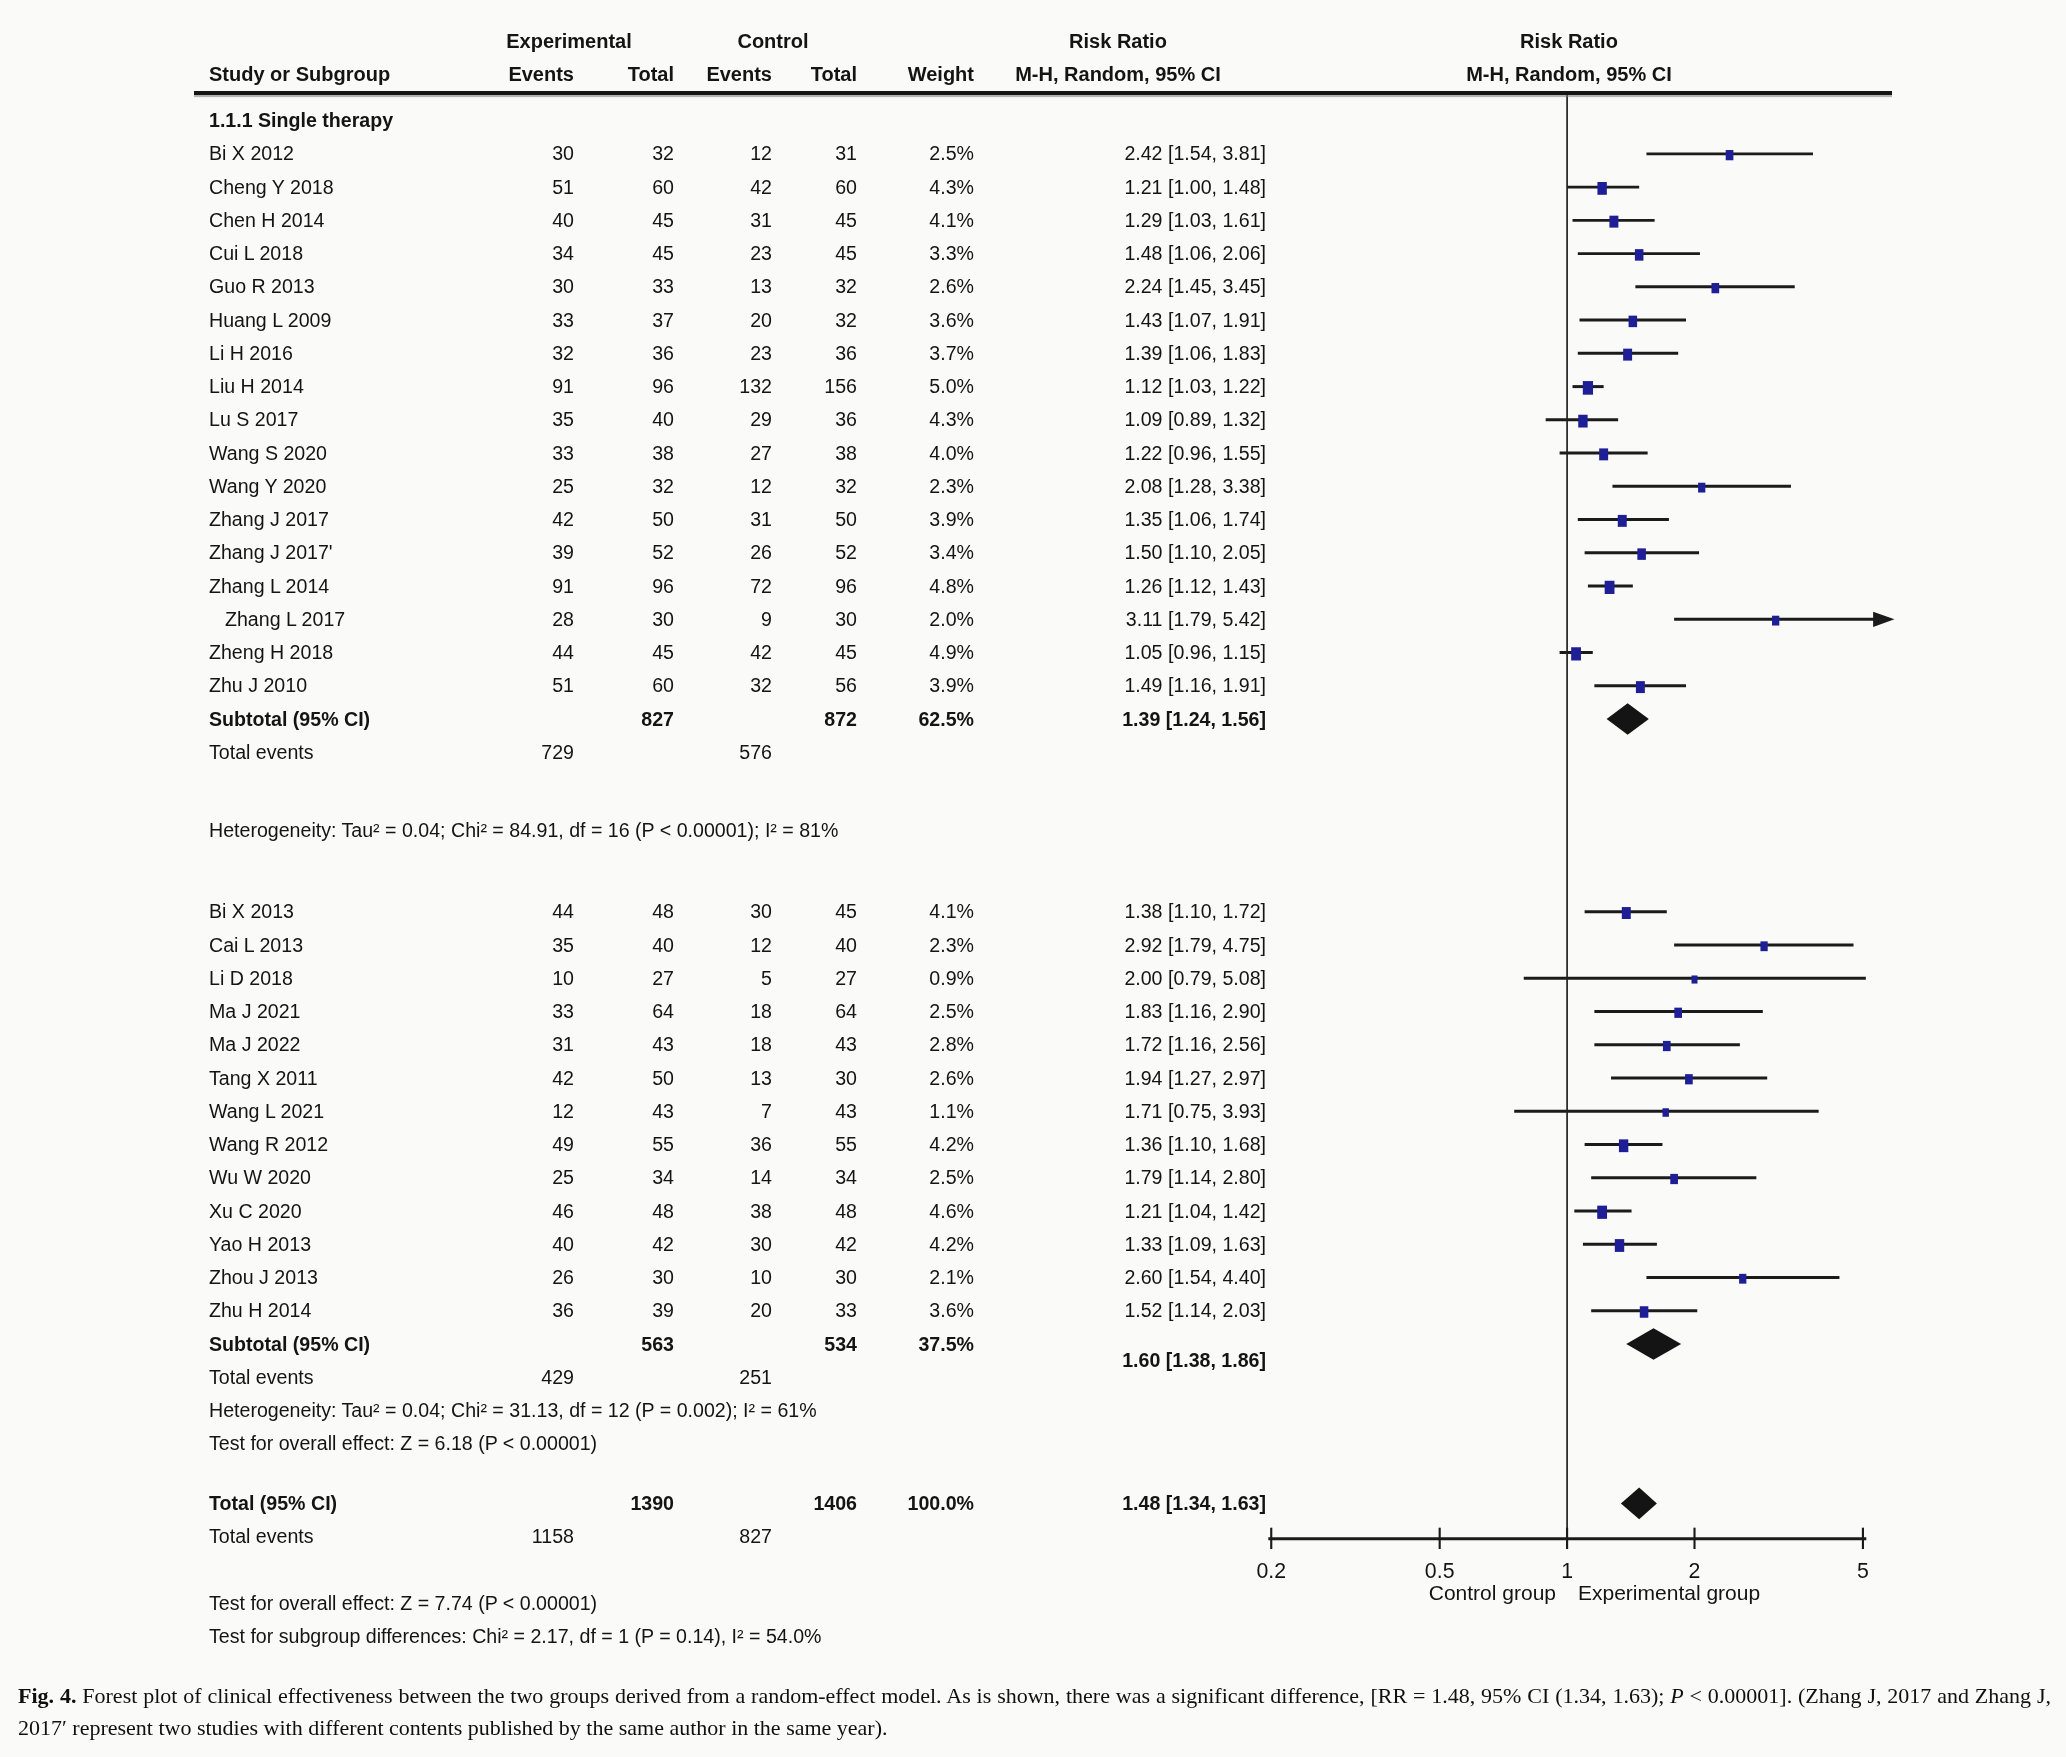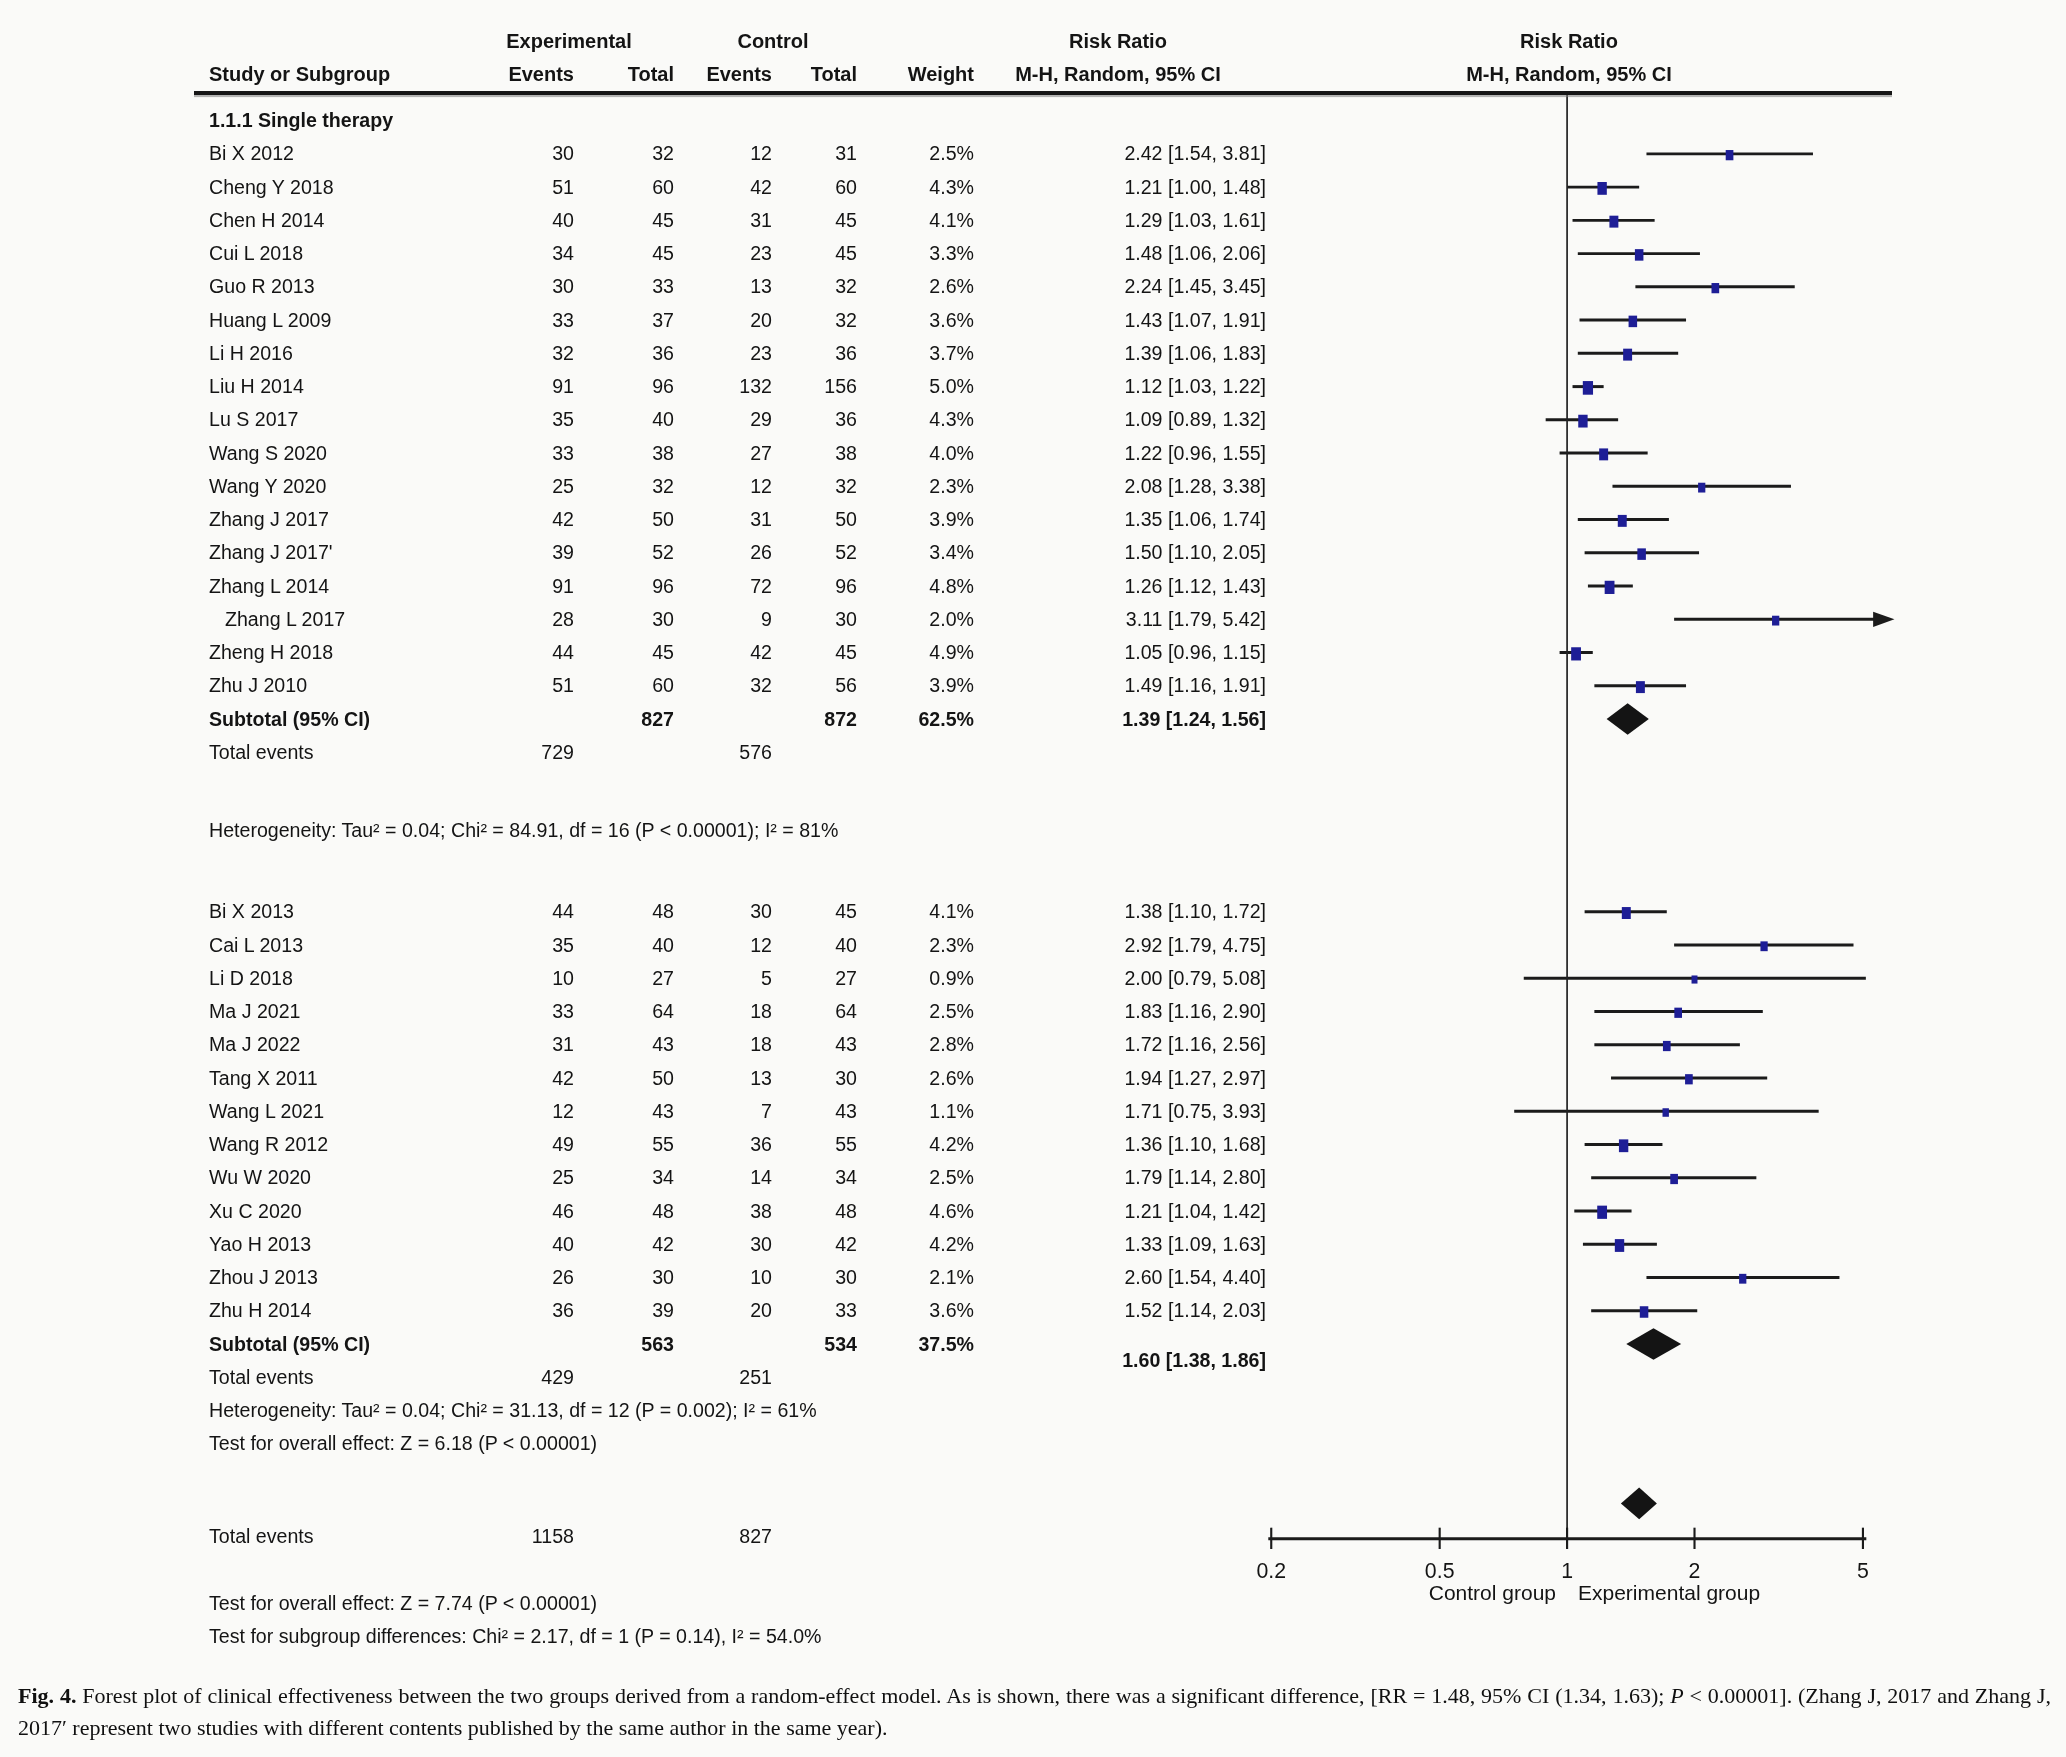--- a/index.html
+++ b/index.html
@@ -430,20 +430,27 @@
         <span class="c" style="left: 209px;">Total events</span>
         <span class="c" style="right: 1492px;">429</span>
         <span class="c" style="right: 1294px;">251</span>
       </div>
       <div class="row" style="top: 1394px;">
         <span class="c" style="left: 209px;">Heterogeneity: Tau² = 0.04; Chi² = 31.13, df = 12 (P = 0.002); I² = 61%</span>
       </div>
       <div class="row" style="top: 1427px;">
         <span class="c" style="left: 209px;">Test for overall effect: Z = 6.18 (P &lt; 0.00001)</span>
       </div>
+      <div class="row bold" style="top: 1487px;">
+        <span class="c" style="left: 209px;">Total (95% CI)</span>
+        <span class="c" style="right: 1392px;">1390</span>
+        <span class="c" style="right: 1209px;">1406</span>
+        <span class="c" style="right: 1092px;">100.0%</span>
+        <span class="c" style="right: 800px;">1.48 [1.34, 1.63]</span>
+      </div>
       <div class="row" style="top: 1520px;">
         <span class="c" style="left: 209px;">Total events</span>
         <span class="c" style="right: 1492px;">1158</span>
         <span class="c" style="right: 1294px;">827</span>
       </div>
       <div class="row" style="top: 1587px;">
         <span class="c" style="left: 209px;">Test for overall effect: Z = 7.74 (P &lt; 0.00001)</span>
       </div>
       <div class="row" style="top: 1620px;">
         <span class="c" style="left: 209px;">Test for subgroup differences: Chi² = 2.17, df = 1 (P = 0.14), I² = 54.0%</span>

